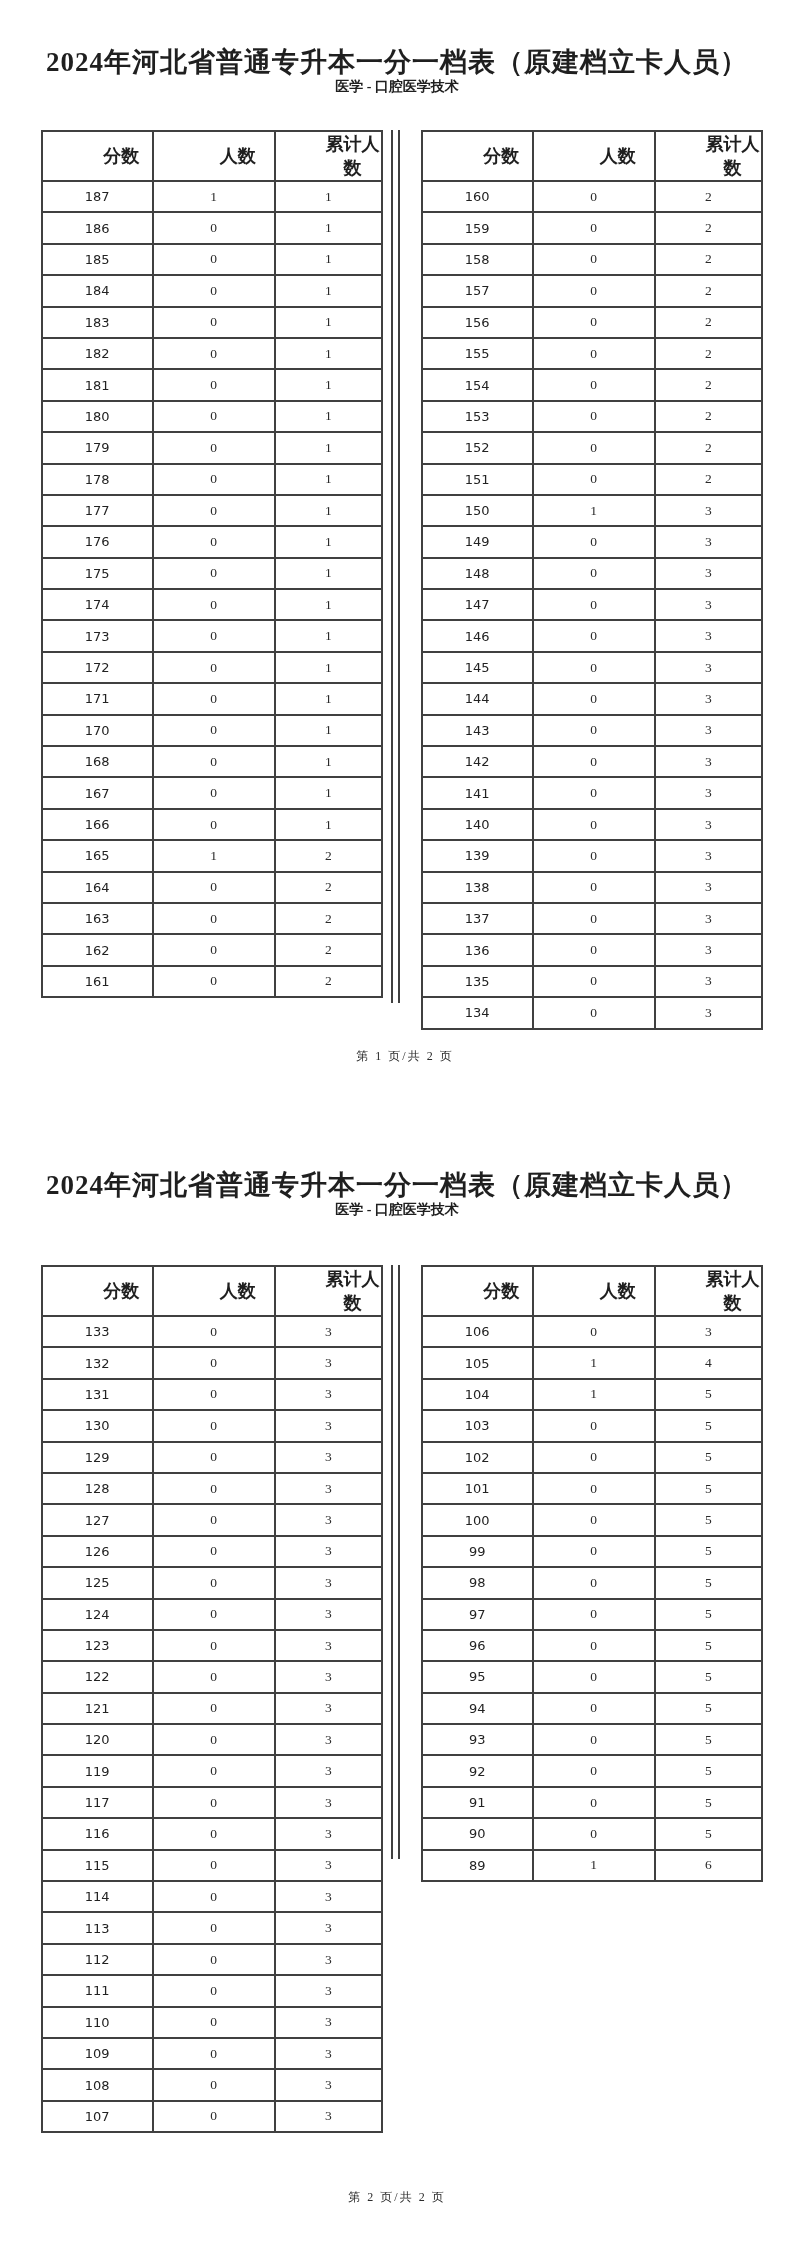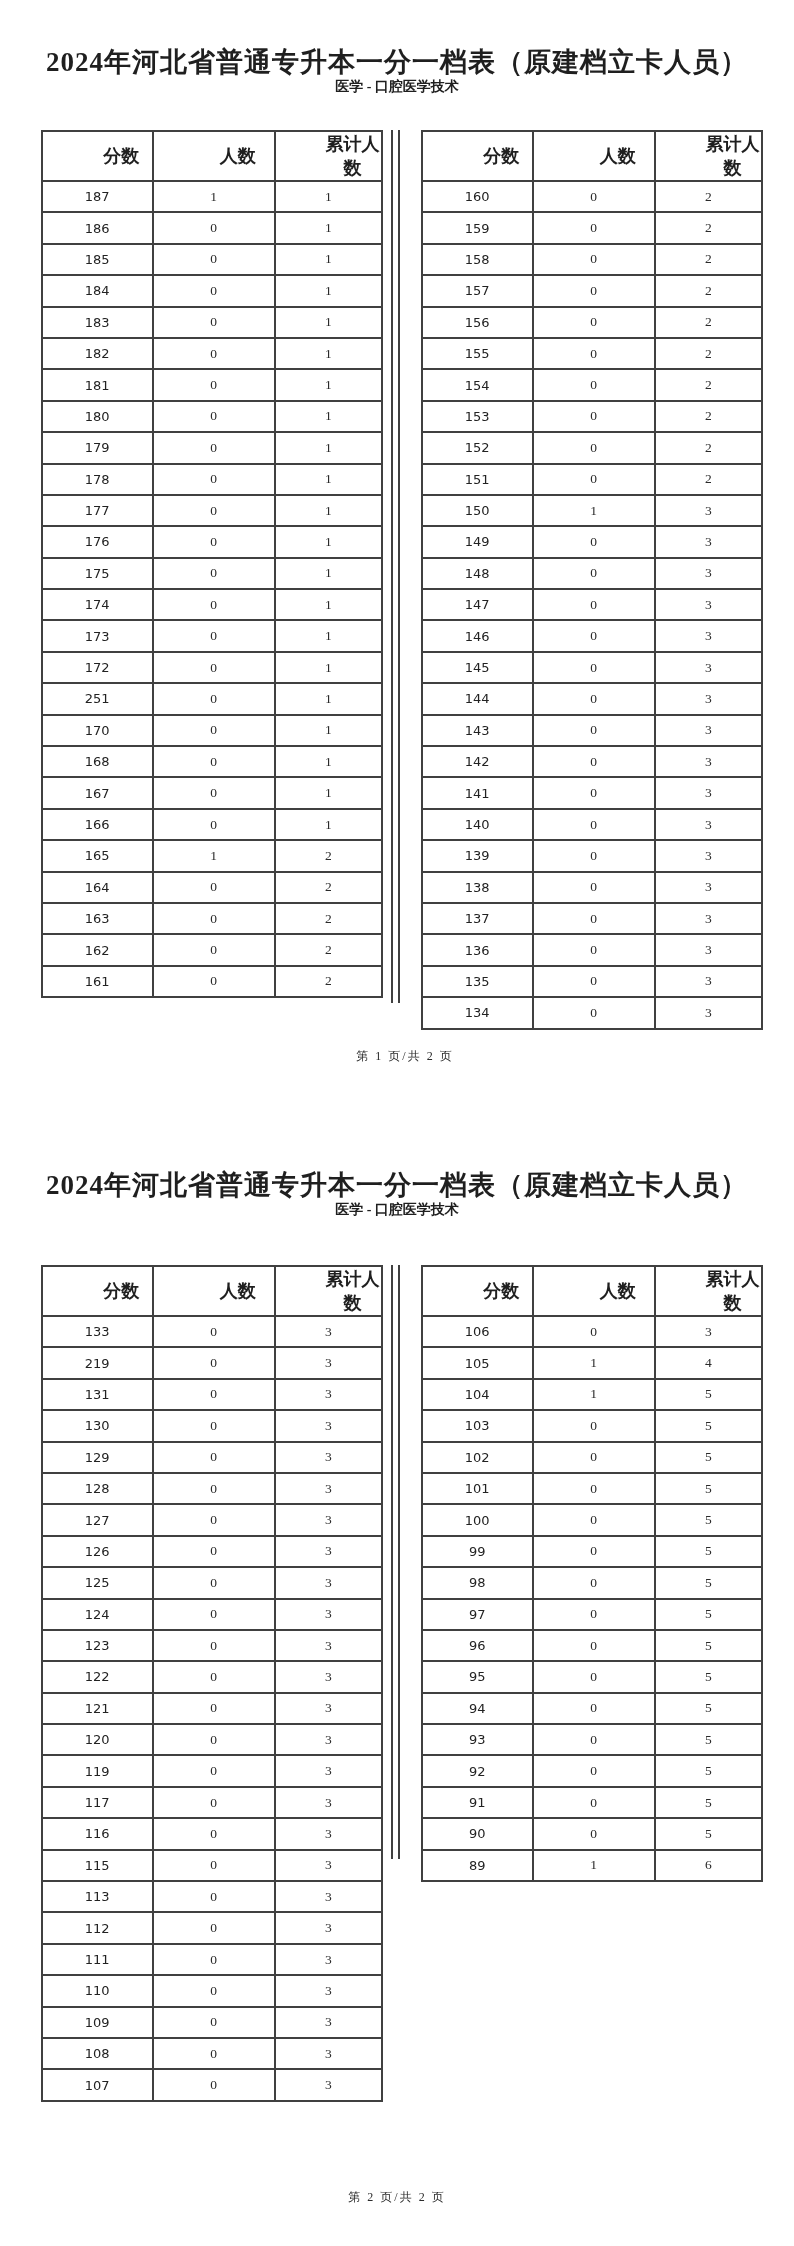--- a/index.html
+++ b/index.html
@@ -193,21 +193,21 @@
           <td class="col-score">173</td>
           <td class="col-num">0</td>
           <td class="col-num">1</td>
         </tr>
         <tr>
           <td class="col-score">172</td>
           <td class="col-num">0</td>
           <td class="col-num">1</td>
         </tr>
         <tr>
-          <td class="col-score">251</td>
+          <td class="col-score">171</td>
           <td class="col-num">0</td>
           <td class="col-num">1</td>
         </tr>
         <tr>
           <td class="col-score">170</td>
           <td class="col-num">0</td>
           <td class="col-num">1</td>
         </tr>
         <tr>
           <td class="col-score">168</td>
@@ -426,21 +426,21 @@
           <th>累计人数</th>
         </tr>
       </thead>
       <tbody>
         <tr>
           <td class="col-score">133</td>
           <td class="col-num">0</td>
           <td class="col-num">3</td>
         </tr>
         <tr>
-          <td class="col-score">219</td>
+          <td class="col-score">132</td>
           <td class="col-num">0</td>
           <td class="col-num">3</td>
         </tr>
         <tr>
           <td class="col-score">131</td>
           <td class="col-num">0</td>
           <td class="col-num">3</td>
         </tr>
         <tr>
           <td class="col-score">130</td>
@@ -507,20 +507,25 @@
           <td class="col-num">0</td>
           <td class="col-num">3</td>
         </tr>
         <tr>
           <td class="col-score">116</td>
           <td class="col-num">0</td>
           <td class="col-num">3</td>
         </tr>
         <tr>
           <td class="col-score">115</td>
+          <td class="col-num">0</td>
+          <td class="col-num">3</td>
+        </tr>
+        <tr>
+          <td class="col-score">114</td>
           <td class="col-num">0</td>
           <td class="col-num">3</td>
         </tr>
         <tr>
           <td class="col-score">113</td>
           <td class="col-num">0</td>
           <td class="col-num">3</td>
         </tr>
         <tr>
           <td class="col-score">112</td>

